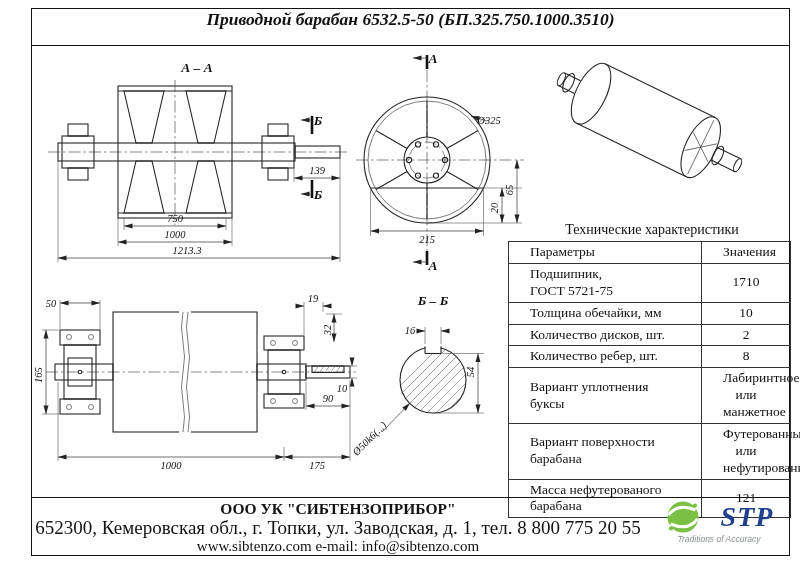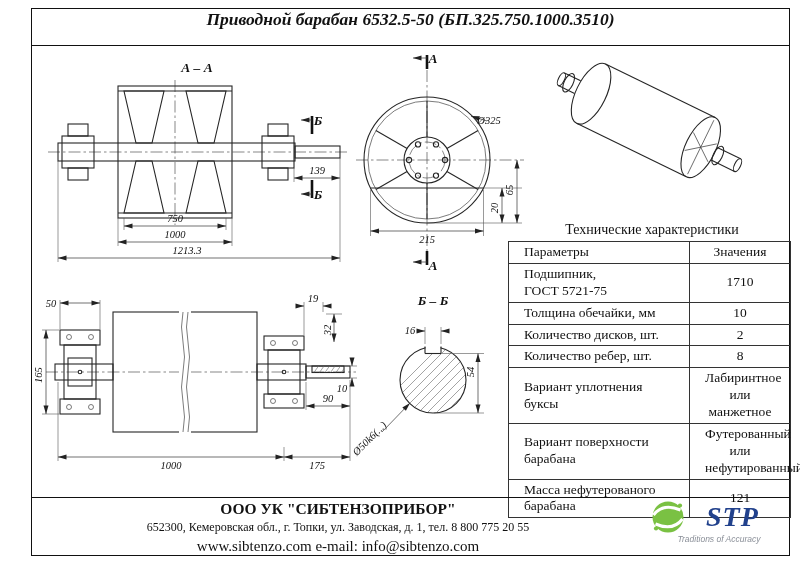--- a/index.html
+++ b/index.html
@@ -24,33 +24,33 @@
   .hat{stroke:#666;stroke-width:0.6}
   .wh{fill:#fff;stroke:none}
   text.dt{font:italic 10.5px "Liberation Serif",serif;fill:#111;text-anchor:middle}
   text.lbl{font:italic 600 13.5px "Liberation Serif",serif;fill:#111;text-anchor:middle}
   .s{text-anchor:start}
 
   .spec{position:absolute;left:508px;top:221px;width:288px}
   .spec-title{text-align:center;font-size:14px;height:17px;line-height:17px;margin-bottom:3px}
   table.spec-t{border-collapse:collapse;width:283px;table-layout:fixed}
   .spec-t th,.spec-t td{border:1px solid #333;font-size:13.5px;font-weight:normal;
-       padding:2px 15px;line-height:1.25;white-space:pre-line;vertical-align:middle}
+       padding:2px 21px;line-height:1.25;white-space:pre-line;vertical-align:middle}
   .spec-t .c1{width:150px;text-align:left}
   .spec-t .c2{text-align:center}
 
   .footer-line{position:absolute;left:32px;top:497px;width:758px;height:0;
                border-top:1.4px solid #111}
   .f-text{position:absolute;left:32px;top:499px;width:612px;text-align:center}
   .f-company{font-size:15.5px;font-weight:600;line-height:19px}
-  .f-address{font-size:12px;line-height:19px}
+  .f-address{font-size:19px;line-height:19px}
   .f-web{font-size:15px;line-height:19px}
 
   .logo{position:absolute;left:650px;top:499px;width:138px}
-  .logo-row{display:flex;align-items:center;gap:20px;justify-content:flex-start}
+  .logo-row{display:flex;align-items:center;gap:20px;justify-content:center}
   .logo-text{font:italic 800 28px "Liberation Serif",serif;color:#21418c;letter-spacing:1px}
   .logo-tag{font:italic 400 8.5px "Liberation Sans",sans-serif;color:#8a8f98;
             text-align:center;margin-top:-1px}
 </style>
 </head>
 <body>
 
 <div class="frame"></div>
 <div class="doc-title">Приводной барабан 6532.5-50 (БП.325.750.1000.3510)</div>
 

